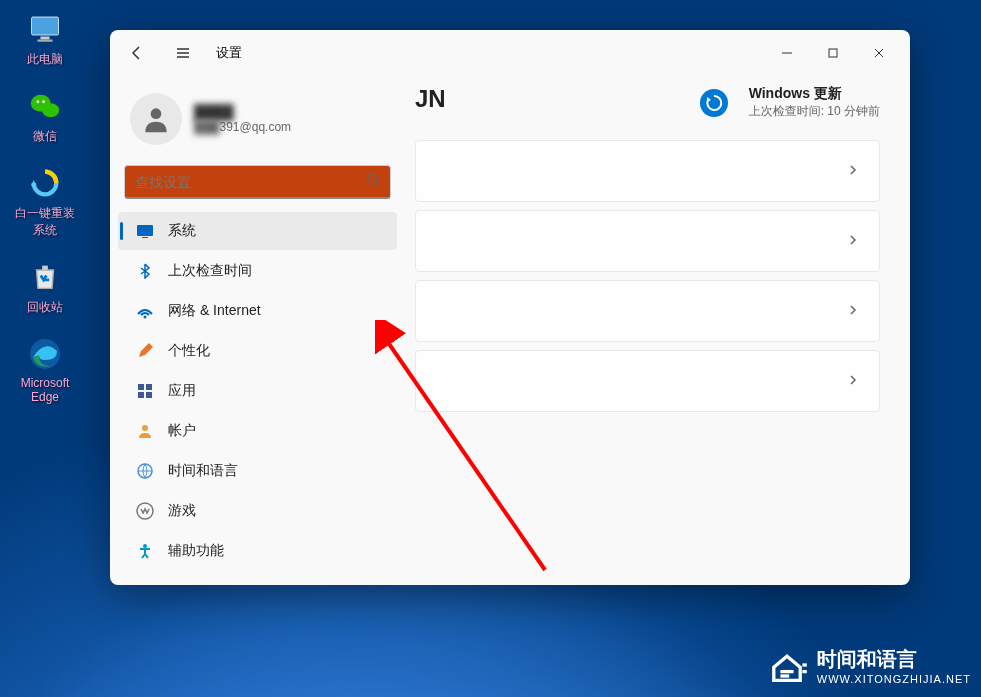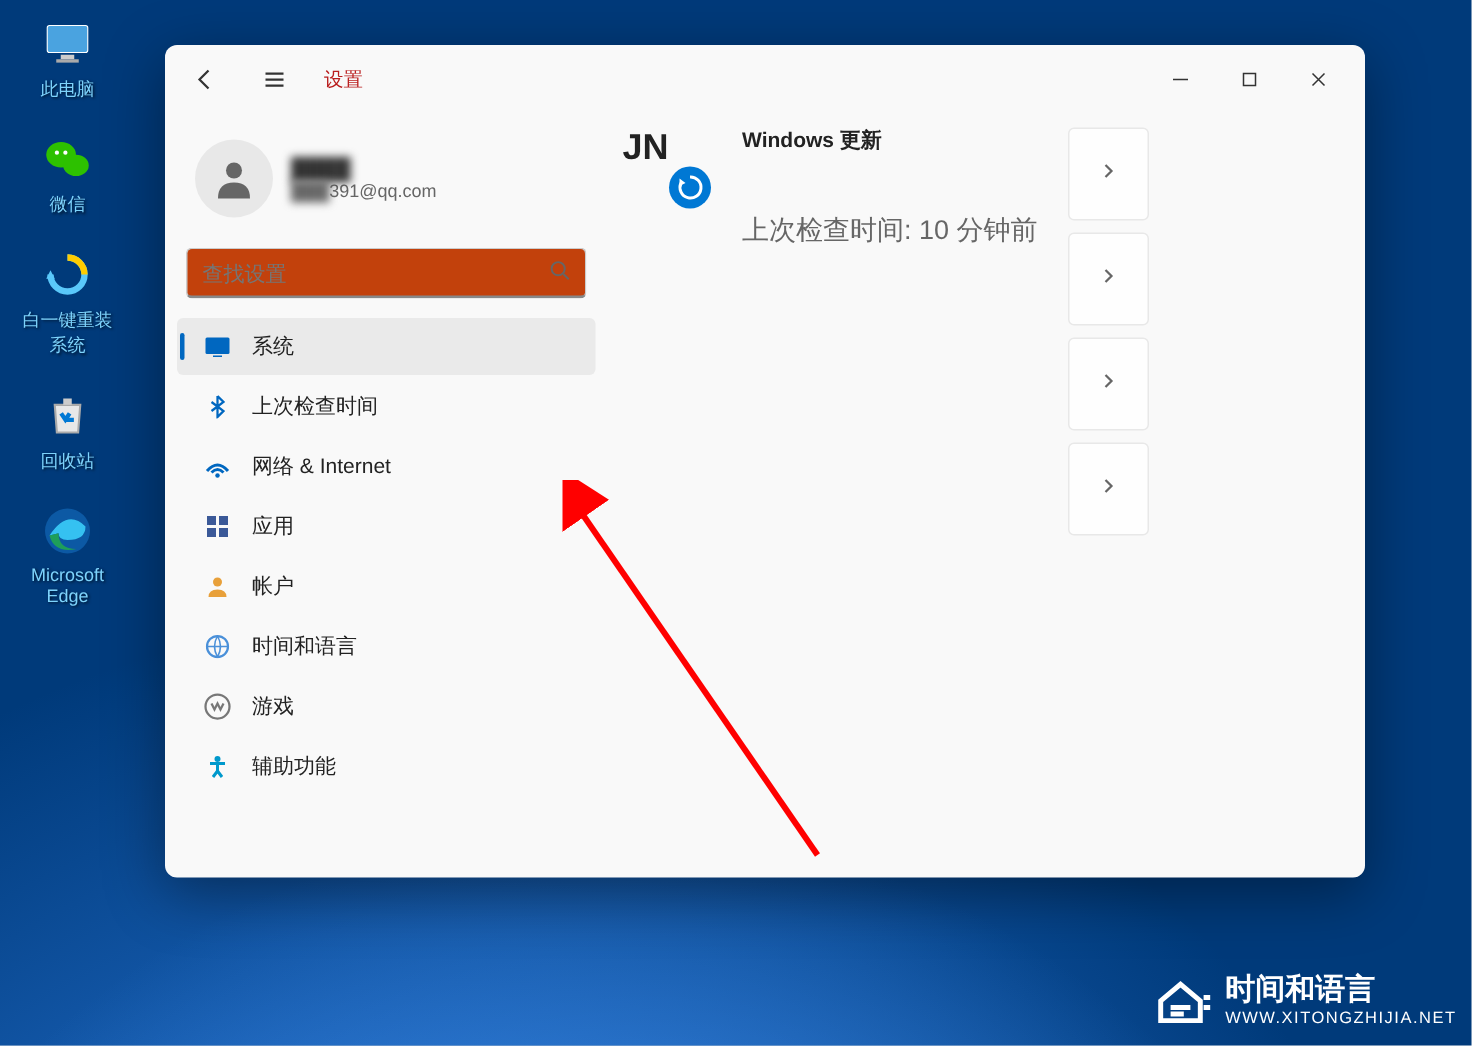--- a/index.html
+++ b/index.html
@@ -5,30 +5,30 @@
 * { margin: 0; padding: 0; box-sizing: border-box; font-family: "Segoe UI", "Microsoft YaHei", sans-serif; }
 body { width: 981px; height: 697px; background: #003a7a; position: relative; overflow: hidden; }
 
 
 .bg-curve { position: absolute; border-radius: 50%; }
 .curve1 { width: 1400px; height: 1400px; left: -400px; top: 400px; background: radial-gradient(circle, rgba(40,120,220,0.6) 40%, rgba(0,58,122,0) 70%); }
 .curve2 { width: 1200px; height: 1200px; left: -200px; top: 500px; background: radial-gradient(circle, rgba(80,160,255,0.4) 40%, rgba(0,58,122,0) 65%); }
 
 
 .desktop-icons { position: absolute; left: 10px; top: 0; width: 70px; display: flex; flex-direction: column; gap: 10px; padding-top: 5px; }
-.desktop-icon { display: flex; flex-direction: column; align-items: center; gap: 2px; color: #7dd3fc; font-size: 12px; cursor: pointer; padding: 4px 0; }
+.desktop-icon { display: flex; flex-direction: column; align-items: center; gap: 2px; color: #f9a8d4; font-size: 12px; cursor: pointer; padding: 4px 0; }
 .desktop-icon .icon-box { width: 40px; height: 40px; display: flex; align-items: center; justify-content: center; font-size: 28px; }
 .desktop-icon .label { text-align: center; font-size: 12px; text-shadow: 1px 1px 2px rgba(0,0,0,0.7); }
 
 
 .settings-window { position: absolute; left: 110px; top: 30px; width: 800px; height: 555px; background: #f9f9f9; border-radius: 8px; box-shadow: 0 10px 40px rgba(0,0,0,0.4); display: flex; flex-direction: column; overflow: hidden; }
 .titlebar { height: 45px; display: flex; align-items: center; padding: 0 8px; }
 .titlebar-left { display: flex; align-items: center; gap: 8px; }
 .tb-btn { width: 38px; height: 38px; display: flex; align-items: center; justify-content: center; cursor: pointer; border-radius: 4px; color: #333; }
-.title-text { font-size: 13px; color: #b91c1c; margin-left: 6px; }
+.title-text { font-size: 13px; color: #000000; margin-left: 6px; }
 .titlebar-right { margin-left: auto; display: flex; }
 .win-ctrl { width: 46px; height: 32px; display: flex; align-items: center; justify-content: center; cursor: pointer; color: #333; }
 
 .window-body { flex: 1; display: flex; overflow: hidden; }
 
 
 .sidebar { width: 295px; display: flex; flex-direction: column; padding: 10px 6px 0 6px; }
 .user-block { display: flex; align-items: center; gap: 12px; padding: 8px 14px 20px 14px; }
 .avatar { width: 52px; height: 52px; border-radius: 50%; background: #e8e8e8; display: flex; align-items: center; justify-content: center; }
 .avatar svg { width: 32px; height: 32px; fill: #666; }
@@ -40,27 +40,27 @@
 .search-box input { flex: 1; border: none; outline: none; font-size: 14px; background: transparent; }
 .search-box .sicon { color: #666; font-size: 14px; }
 
 .nav-list { display: flex; flex-direction: column; }
 .nav-item { display: flex; align-items: center; gap: 14px; padding: 10px 18px; font-size: 14px; color: #222; cursor: pointer; border-radius: 4px; margin: 1px 2px; position: relative; }
 .nav-item.active { background: #eaeaea; }
 .nav-item.active::before { content: ""; position: absolute; left: 2px; top: 10px; bottom: 10px; width: 3px; background: #0067c0; border-radius: 2px; }
 .nav-icon { width: 18px; height: 18px; display: flex; align-items: center; justify-content: center; font-size: 16px; }
 
 
-.main { flex: 1; padding: 10px 20px 0 0; display: flex; flex-direction: row; overflow: hidden; }
+.main { flex: 1; padding: 10px 20px 0 0; display: flex; flex-direction: column; overflow: hidden; }
 .main-head { display: flex; align-items: flex-start; padding: 0 10px 20px 10px; }
 .main-title { font-size: 24px; font-weight: 600; color: #222; }
 .update-block { margin-left: auto; display: flex; align-items: center; gap: 21px; }
 .update-icon { width: 28px; height: 28px; border-radius: 50%; background: #0078d4; display: flex; align-items: center; justify-content: center; color: #fff; font-size: 16px; }
 .update-text .ut1 { font-size: 14px; font-weight: 600; color: #222; }
-.update-text .ut2 { font-size: 18px; color: #666; margin-top: 38px; }
+.update-text .ut2 { font-size: 12px; color: #666; }
 
 .settings-rows { display: flex; flex-direction: column; gap: 8px; padding: 0 10px; }
 .settings-row { height: 62px; background: #fefefe; border: 1px solid #e8e8e8; border-radius: 4px; display: flex; align-items: center; padding: 0 20px; cursor: pointer; }
 .settings-row .chev { margin-left: auto; color: #666; }
 
 
 .red-arrow { position: absolute; left: 375px; top: 320px; pointer-events: none; }
 
 
 .watermark { position: absolute; right: 10px; bottom: 10px; display: flex; align-items: center; gap: 8px; color: #fff; }
@@ -212,20 +212,28 @@
         </div>
         <div class="nav-item">
           <span class="nav-icon">
             <svg width="18" height="18" viewBox="0 0 18 18">
                 <path d="M2 12 Q9 4 16 12" fill="none" stroke="#0067c0" stroke-width="2"></path>
                 <path d="M5 13 Q9 9 13 13" fill="none" stroke="#0067c0" stroke-width="2"></path>
                 <circle cx="9" cy="15" r="1.5" fill="#0067c0"></circle>
               </svg>
           </span>
           <span>网络 &amp; Internet</span>
+        </div>
+        <div class="nav-item">
+          <span class="nav-icon">
+            <svg width="16" height="16" viewBox="0 0 16 16">
+                <path d="M2 14 L4 8 L12 0 L16 4 L8 12 Z" fill="#e8752f"></path>
+              </svg>
+          </span>
+          <span>个性化</span>
         </div>
         <div class="nav-item">
           <span class="nav-icon">
             <svg width="16" height="16" viewBox="0 0 16 16">
                 <rect x="1" y="1" width="6" height="6" fill="#3b5998"></rect>
                 <rect x="9" y="1" width="6" height="6" fill="#3b5998"></rect>
                 <rect x="1" y="9" width="6" height="6" fill="#3b5998"></rect>
                 <rect x="9" y="9" width="6" height="6" fill="#3b5998"></rect>
               </svg>
           </span>

